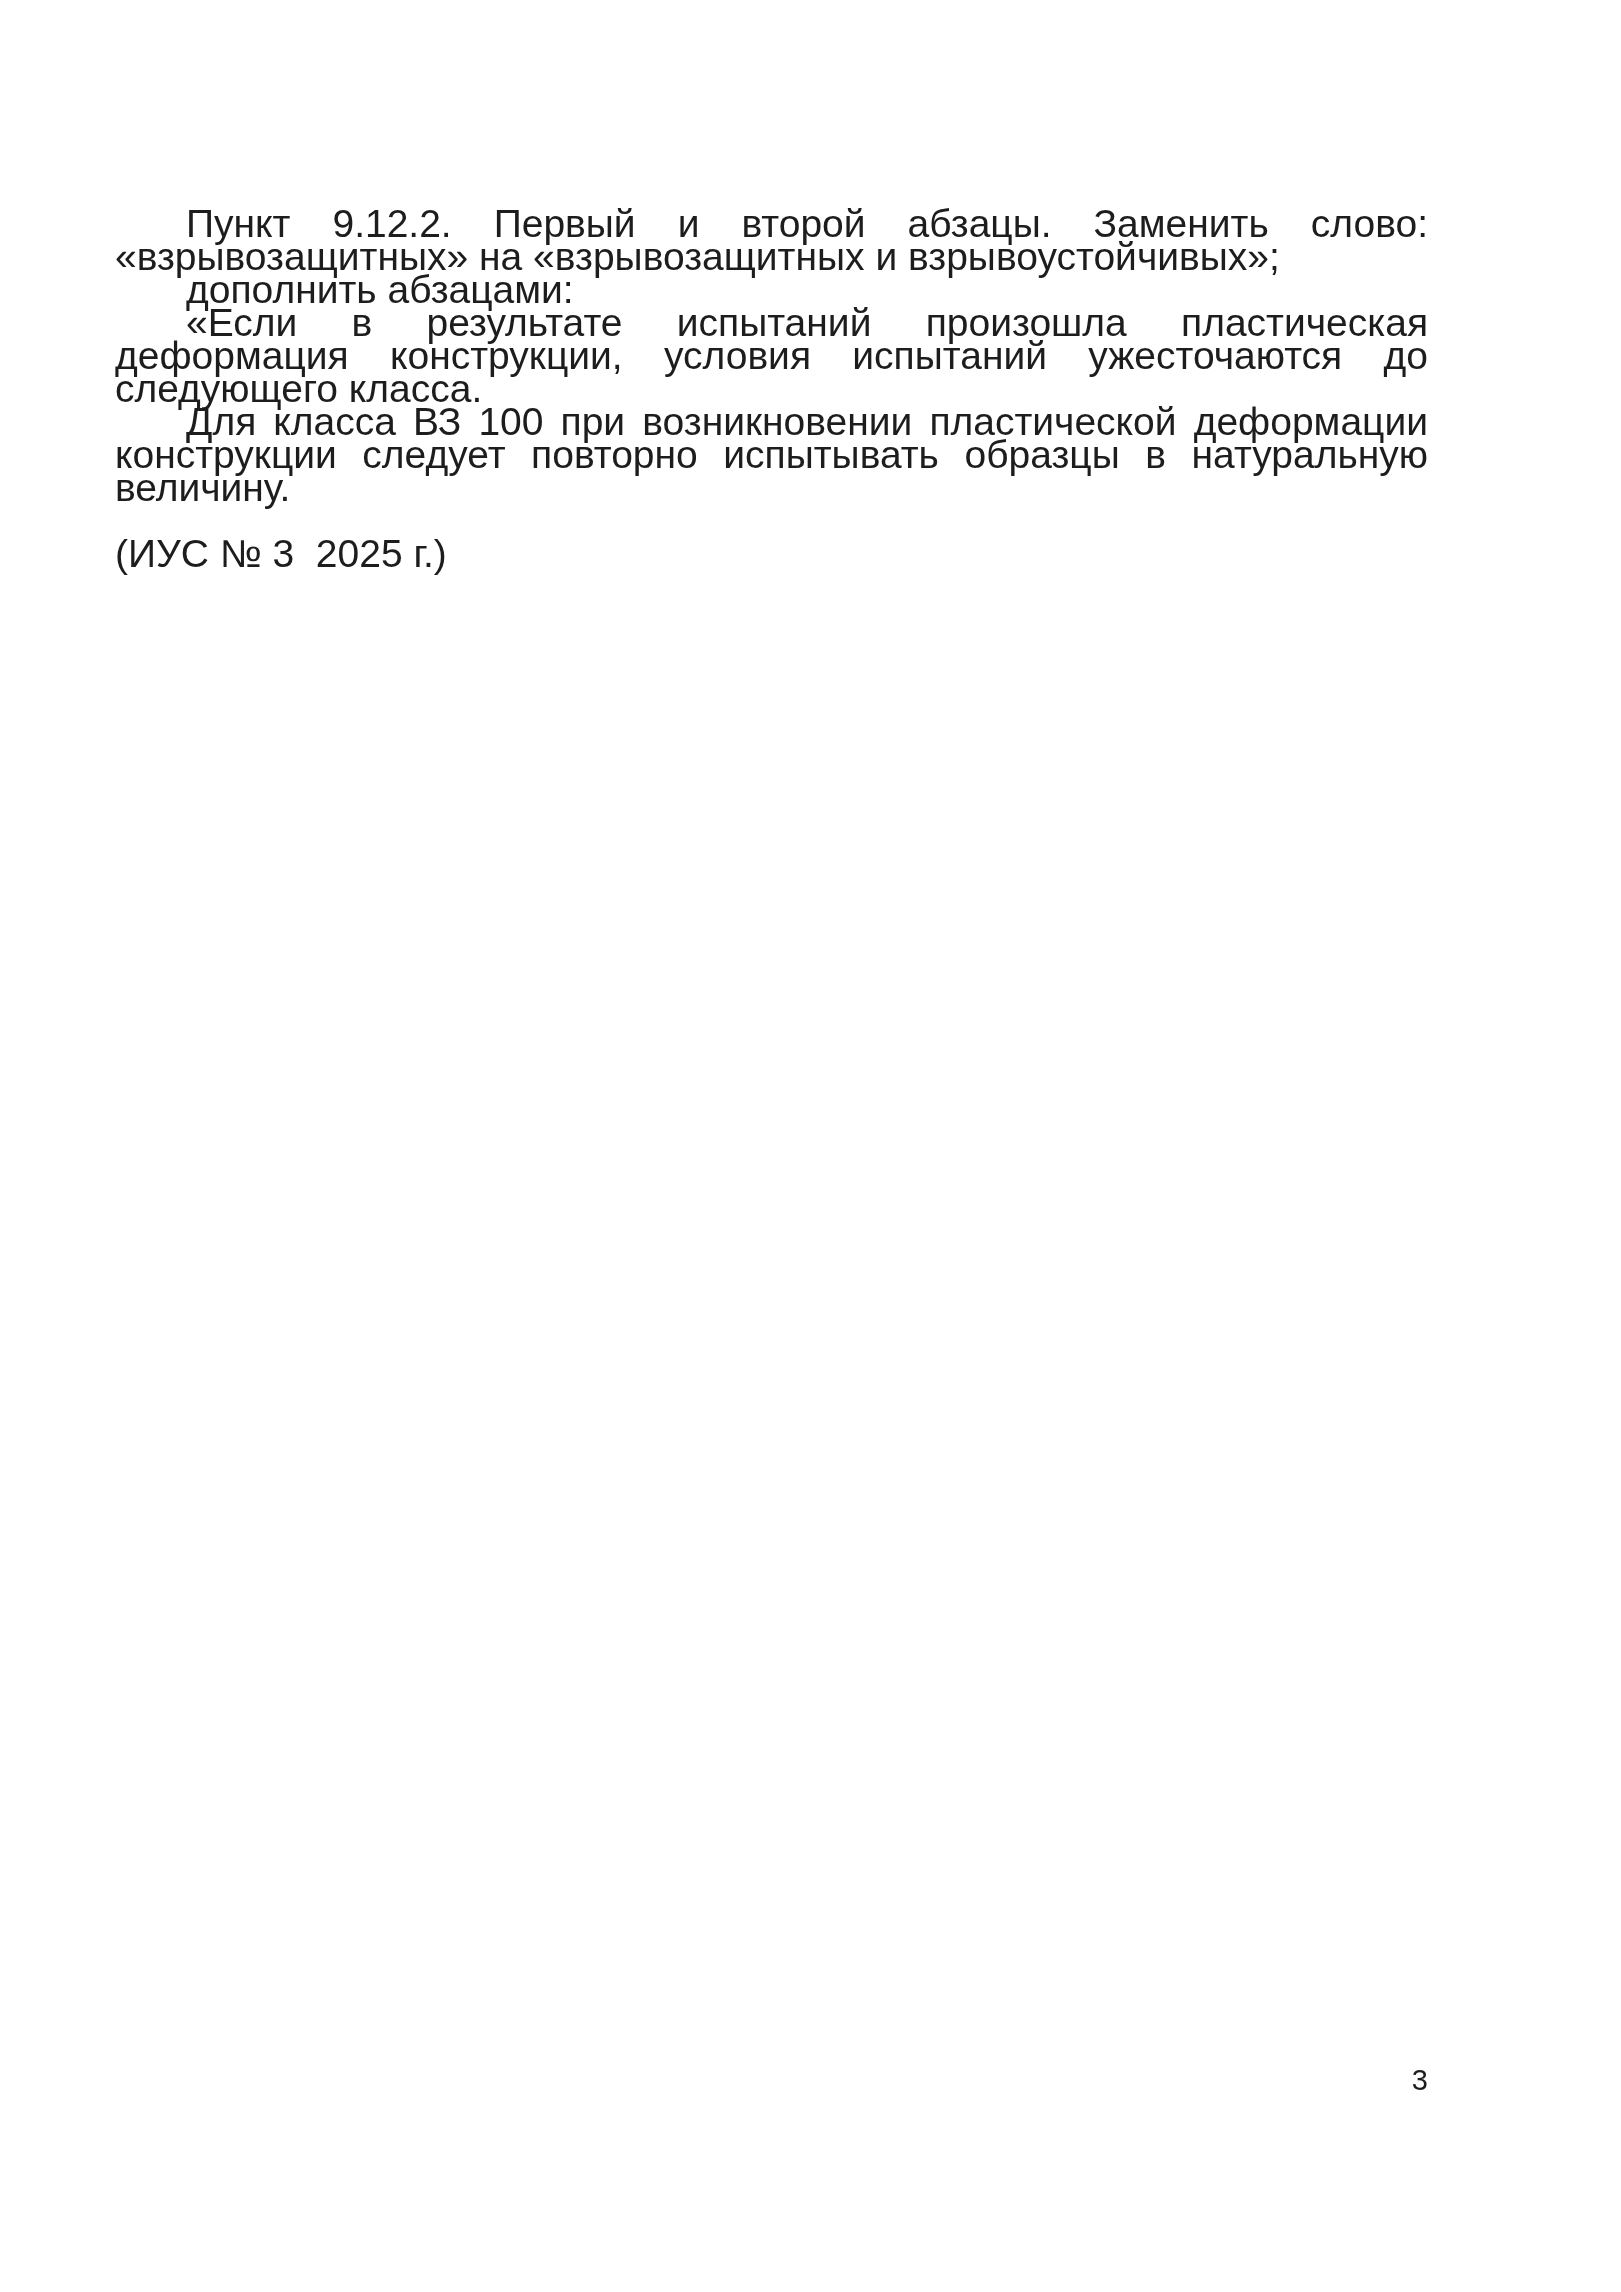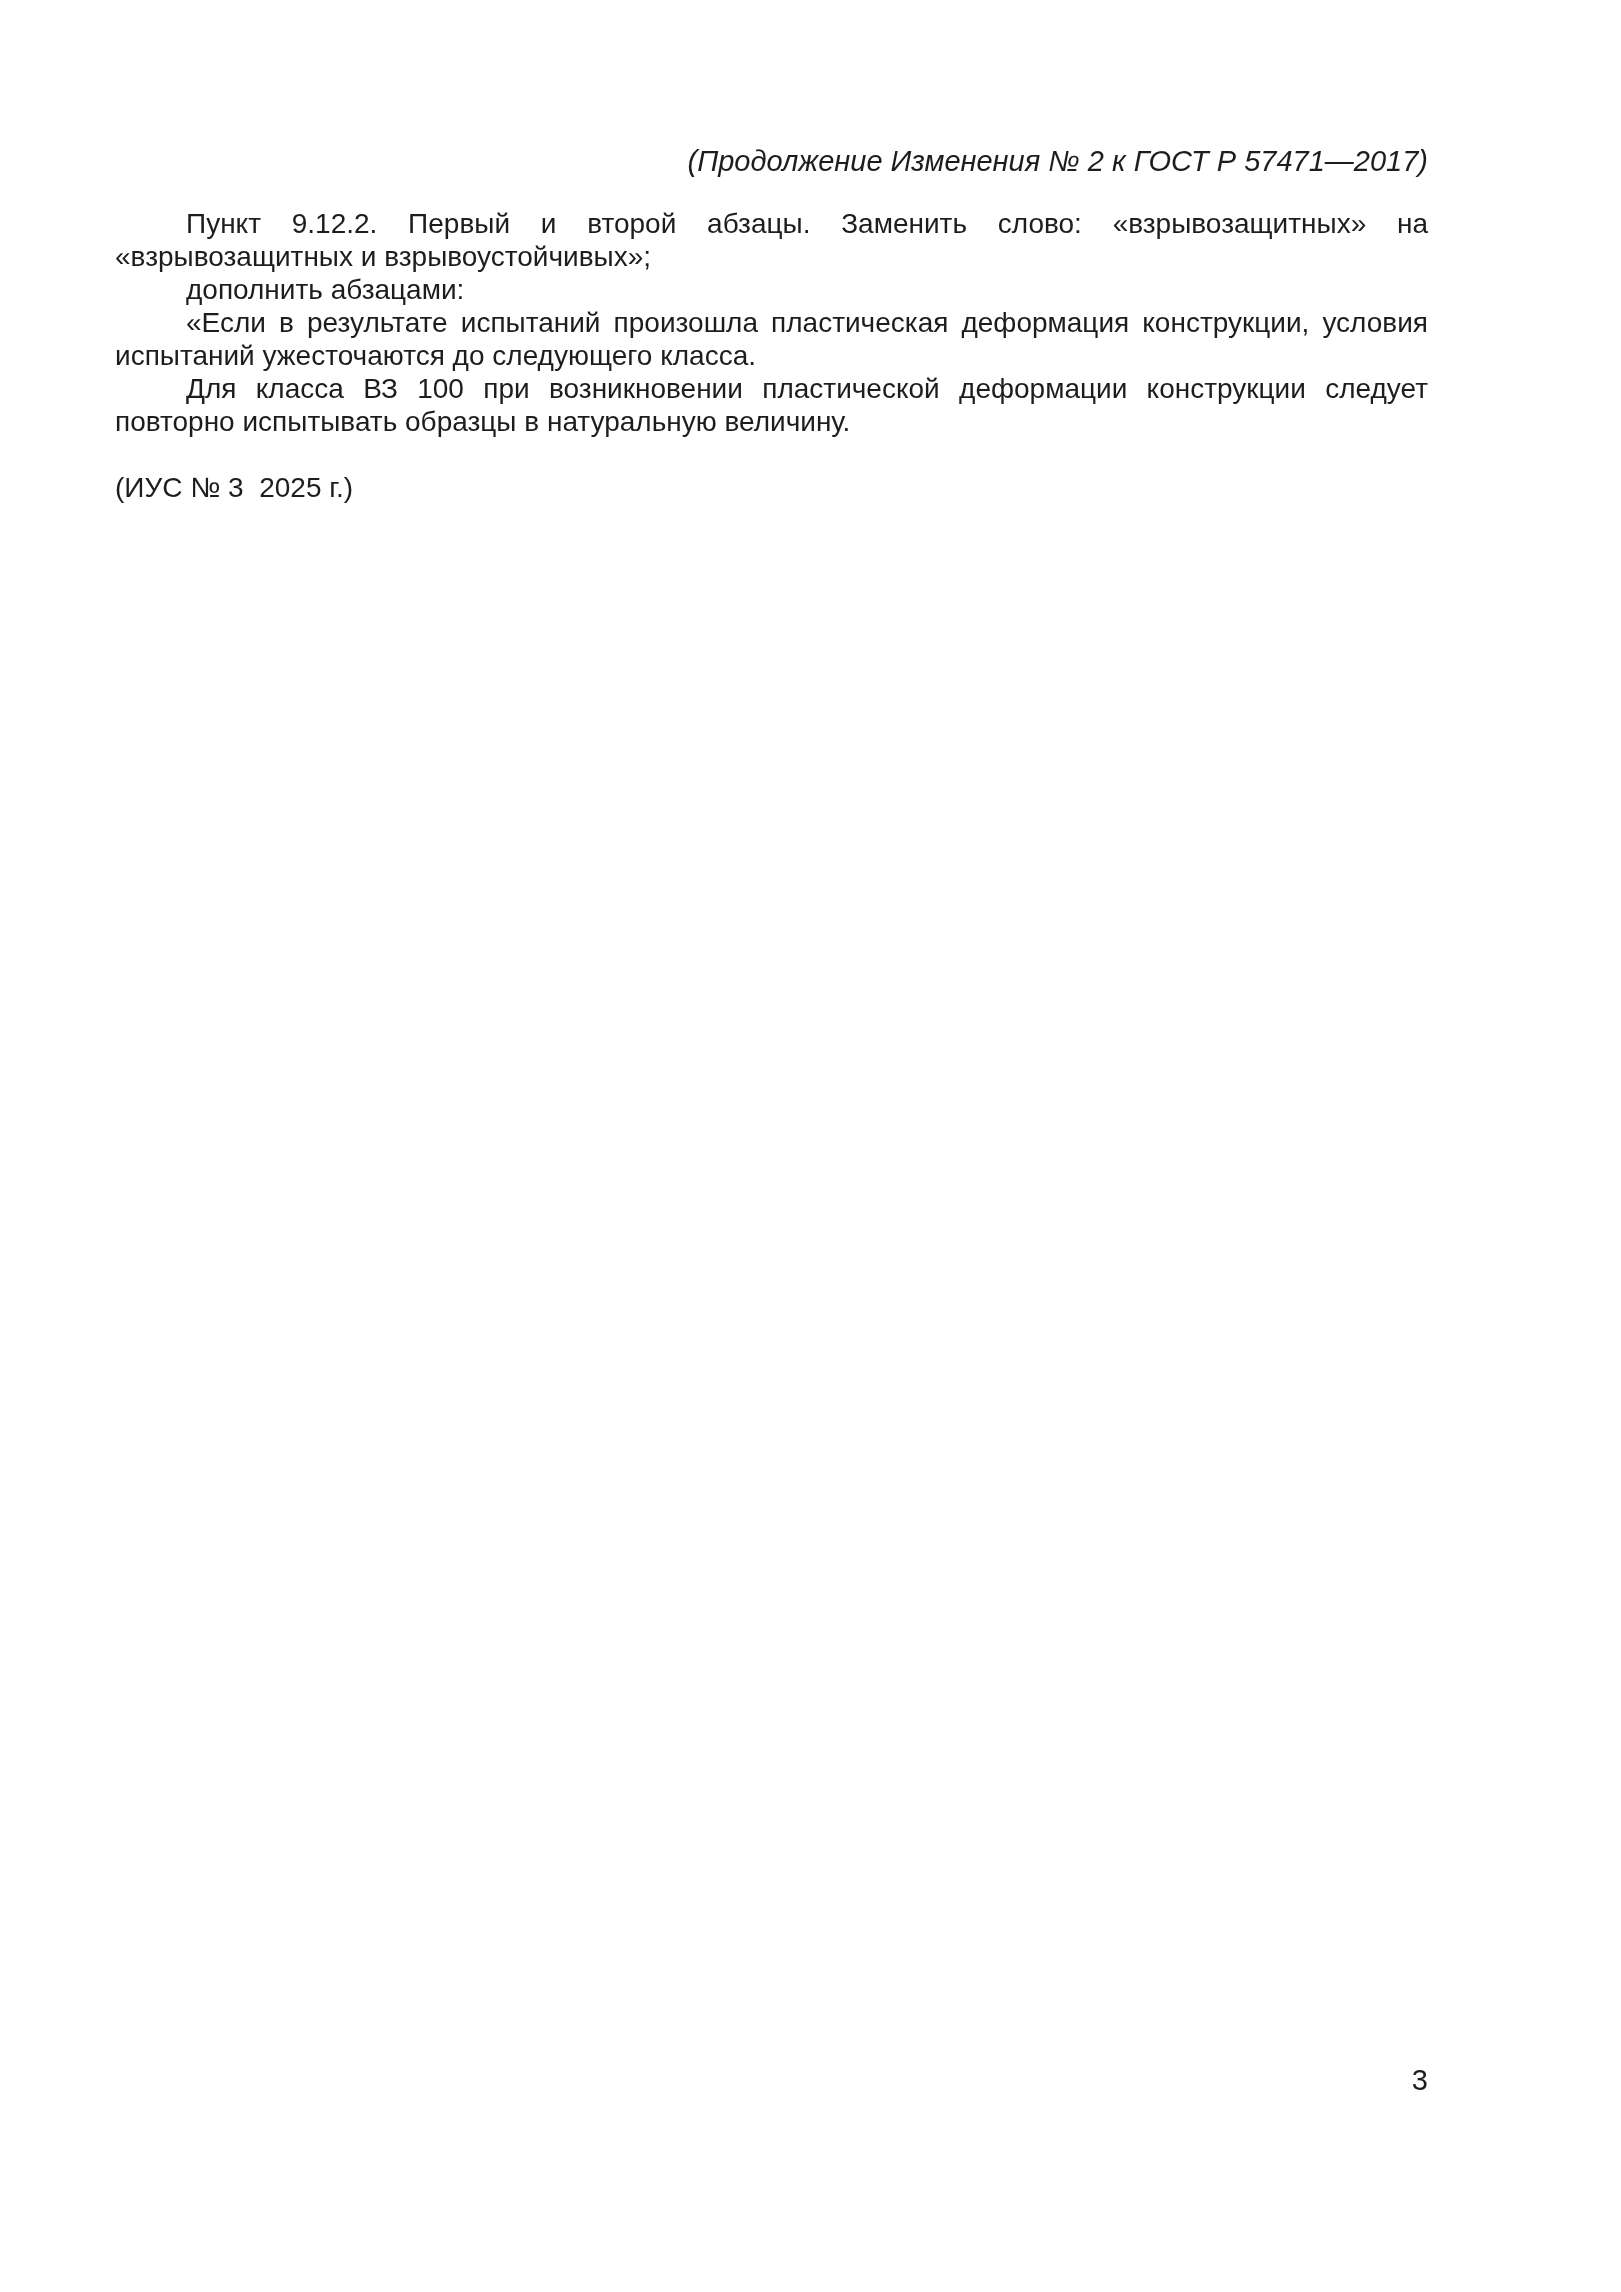--- a/index.html
+++ b/index.html
@@ -25,21 +25,21 @@
     font-style: italic;
     font-size: 29px;
     line-height: 33px;
     white-space: nowrap;
   }
   .doc-body {
     position: absolute;
     top: 207px;
     left: 115px;
     width: 1313px;
-    font-size: 28px;
+    font-size: 39px;
     line-height: 33px;
     text-align: justify;
   }
   .doc-body p {
     margin: 0;
     text-indent: 71px;
   }
   .doc-body p.footer-note {
     margin-top: 33px;
     text-align: left;
@@ -56,21 +56,20 @@
     text-align: right;
     font-size: 29px;
     line-height: 33px;
   }
 </style>
 </head>
 <body>
 
 <div class="page">
 
-  <div class="running-header">(Продолжение Изменения № 2 к ГОСТ Р 57471—2017)</div>
 
   <div class="doc-body">
     <p>Пункт 9.12.2. Первый и второй абзацы. Заменить слово: «взрывозащитных» на «взрывозащитных и взрывоустойчивых»;</p>
     <p>дополнить абзацами:</p>
     <p>«Если в результате испытаний произошла пластическая деформация конструкции, условия испытаний ужесточаются до следующего класса.</p>
     <p>Для класса ВЗ 100 при возникновении пластической деформации конструкции следует повторно испытывать образцы в натуральную величину.</p>
     <p class="footer-note">(ИУС № 3&nbsp; 2025 г.)</p>
   </div>
 
   <div class="page-number">3</div>

